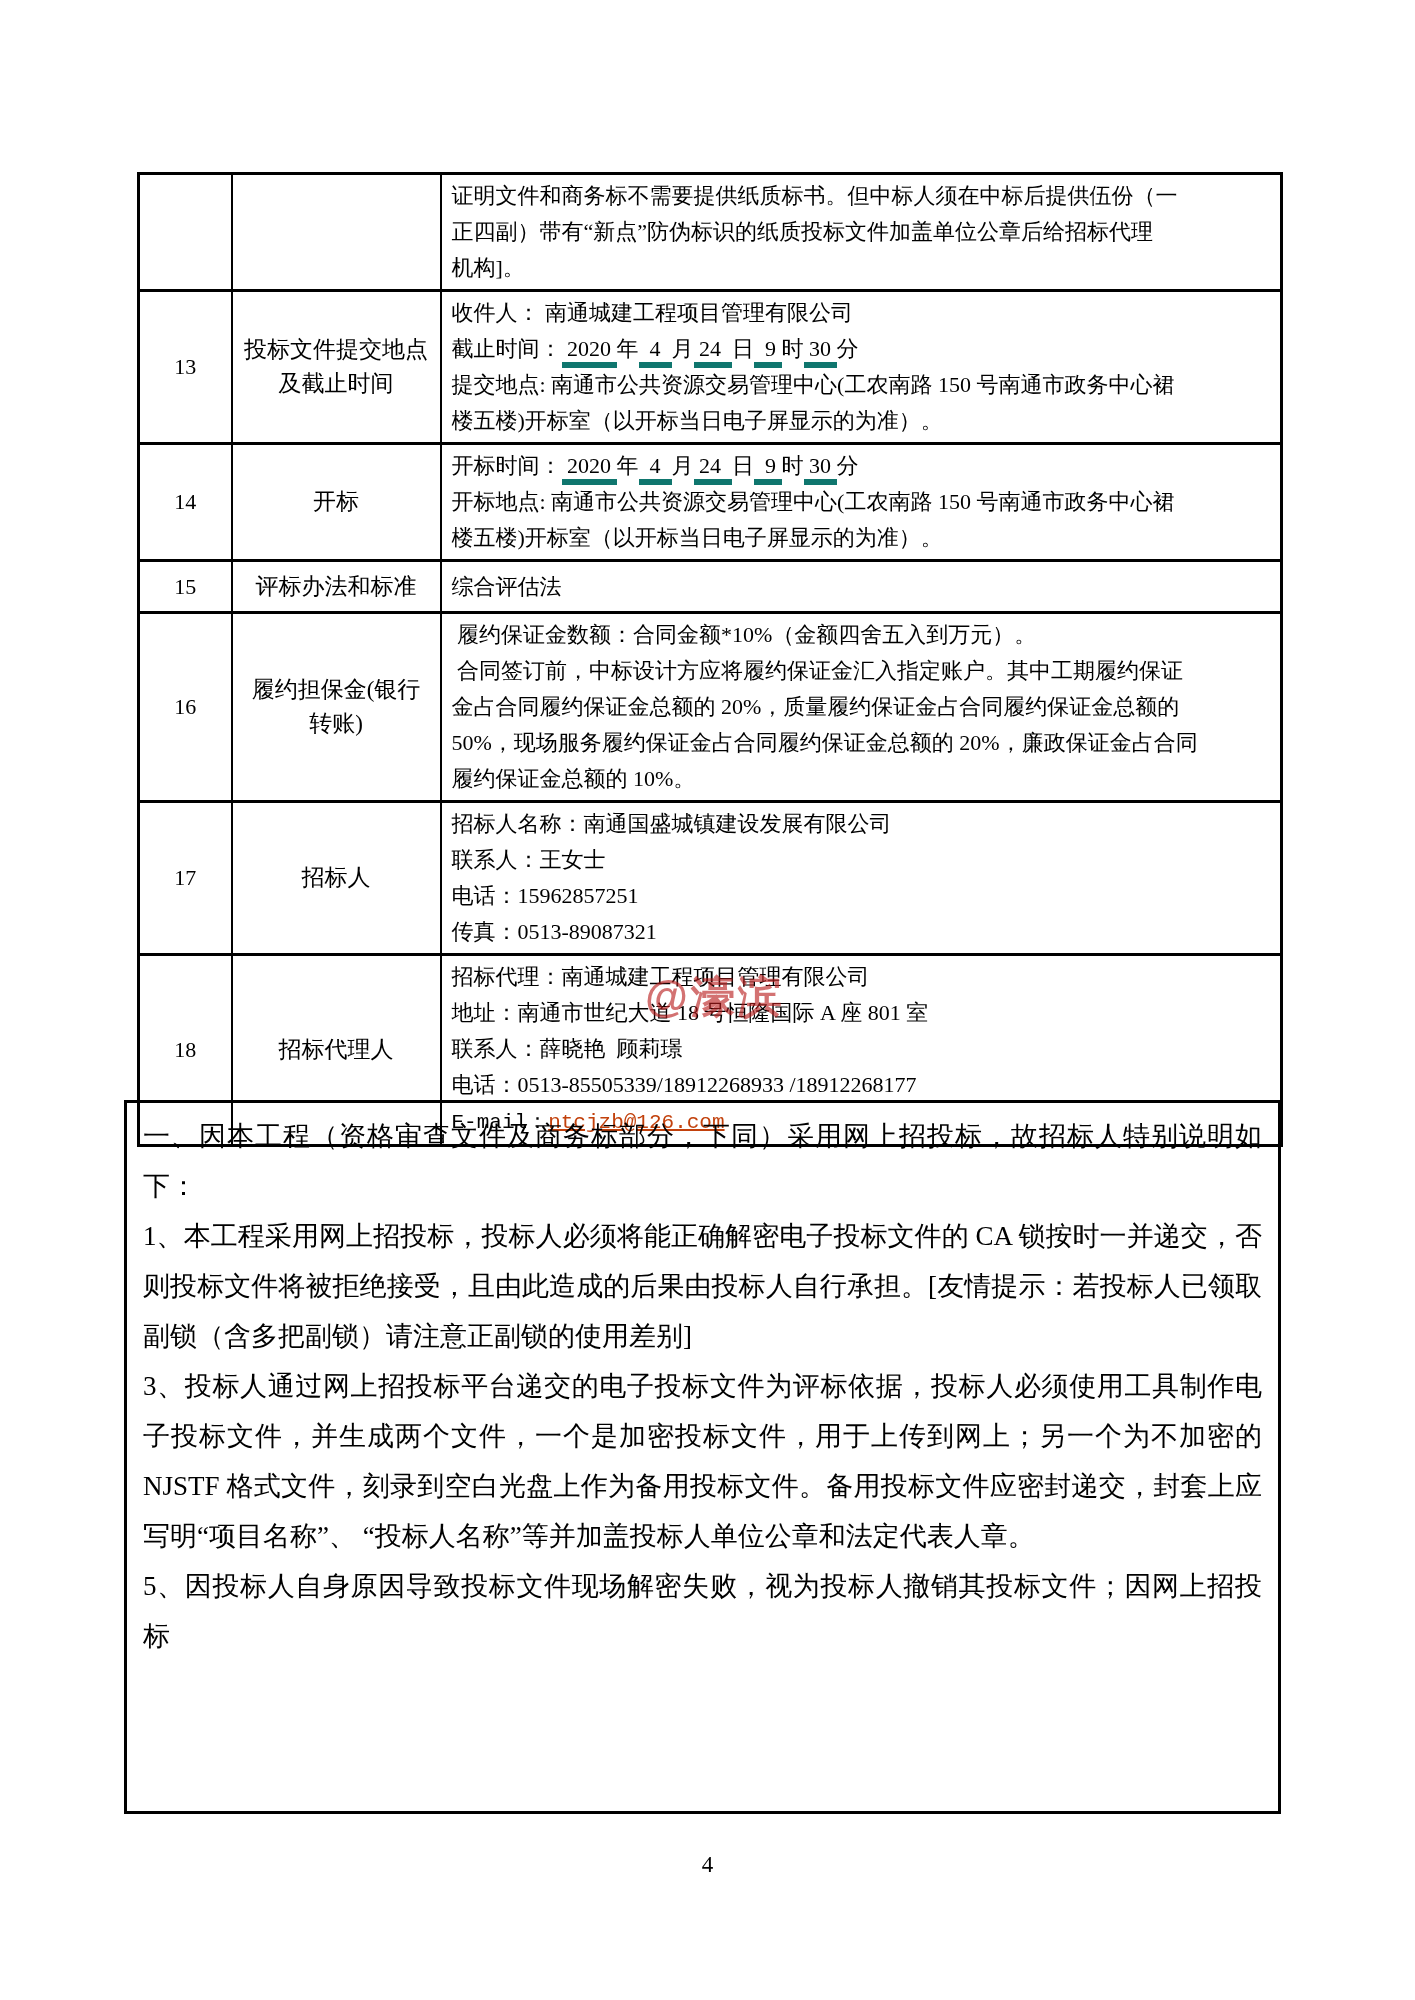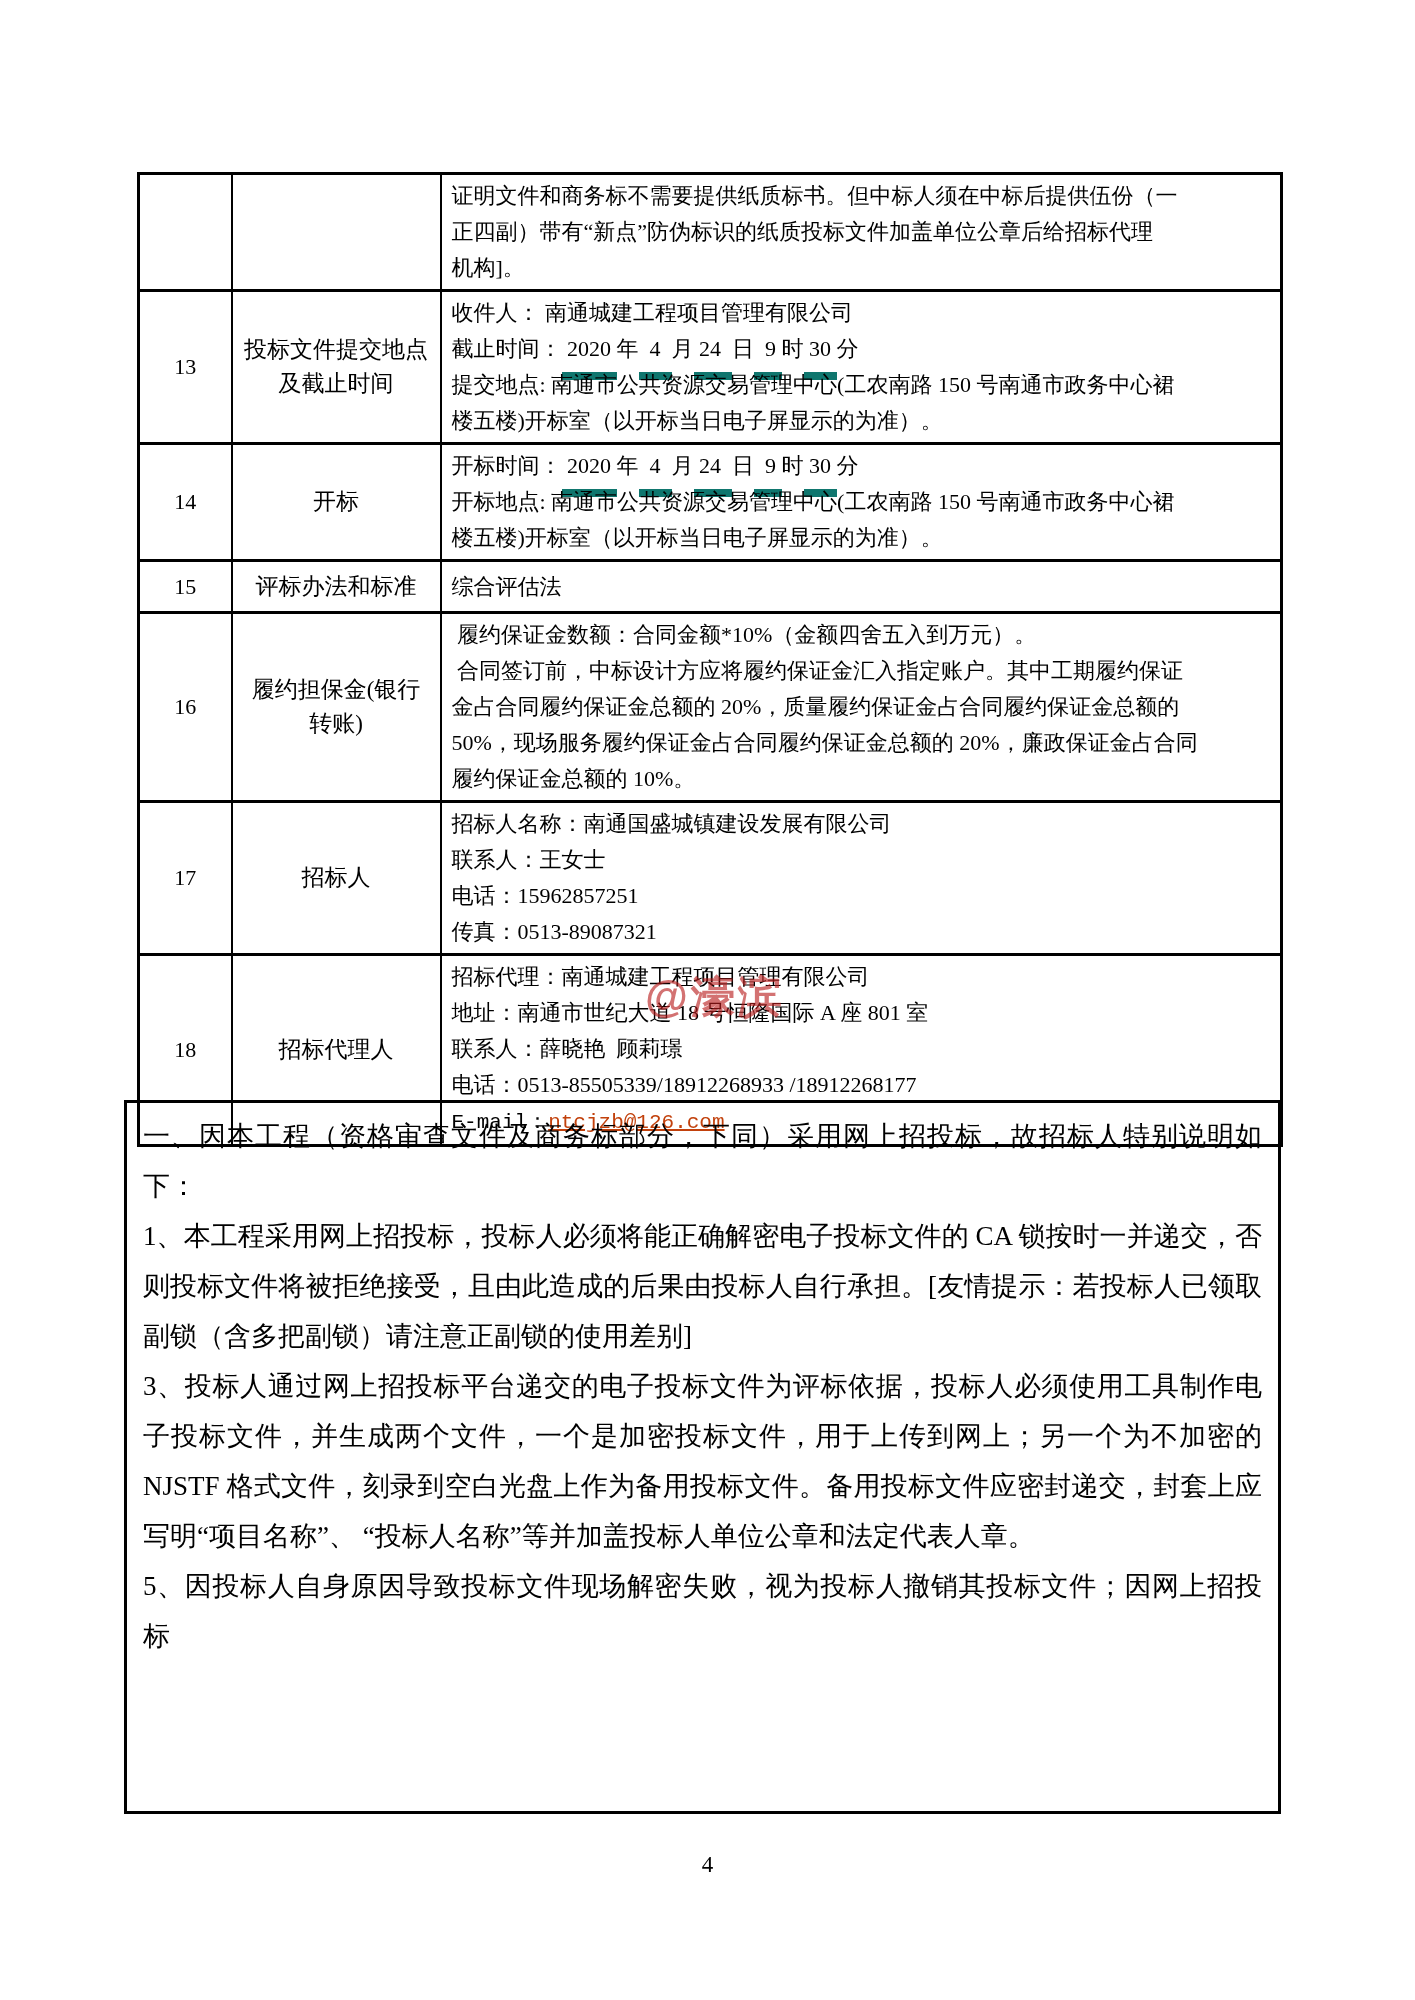--- a/index.html
+++ b/index.html
@@ -58,22 +58,22 @@
     vertical-align: middle;
     padding: 3px 10px 3px 10px !important;
     font-size: 22px;
     margin-left: 40px;
   }
   .c-content .line {
     line-height: 36px;
     white-space: nowrap;
   }
   .blank {
-    border-bottom: 8px solid #0f766e;
-    padding-bottom: 11px;
+    border-bottom: 6px solid #0f766e;
+    padding-bottom: 1px;
     font-family: Liberation Serif, serif;
   }
   a.email {
     color: #c2410c;
     text-decoration-thickness: 2px;
     font-family: "Liberation Mono", monospace;
     font-size: 21px;
   }
   .email-label {
     font-family: Liberation Mono, monospace;

